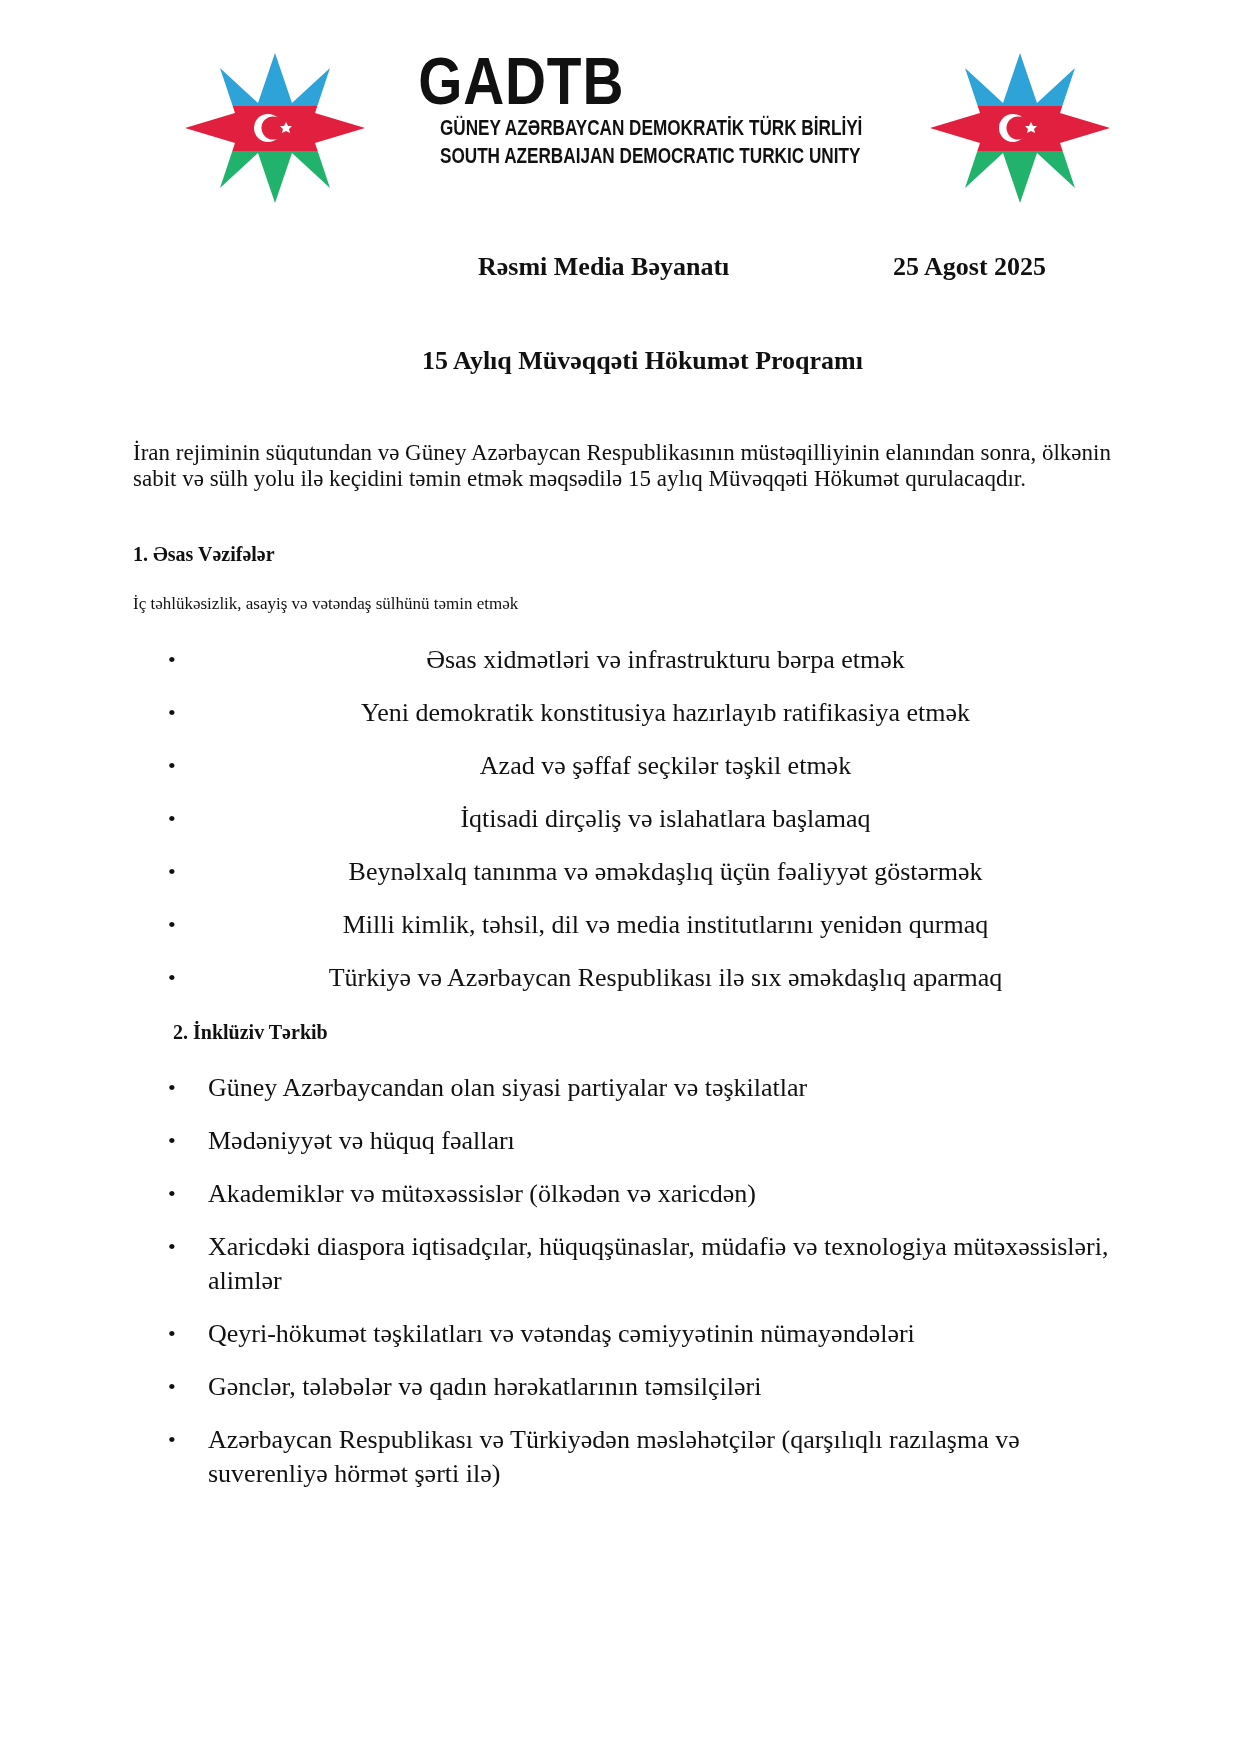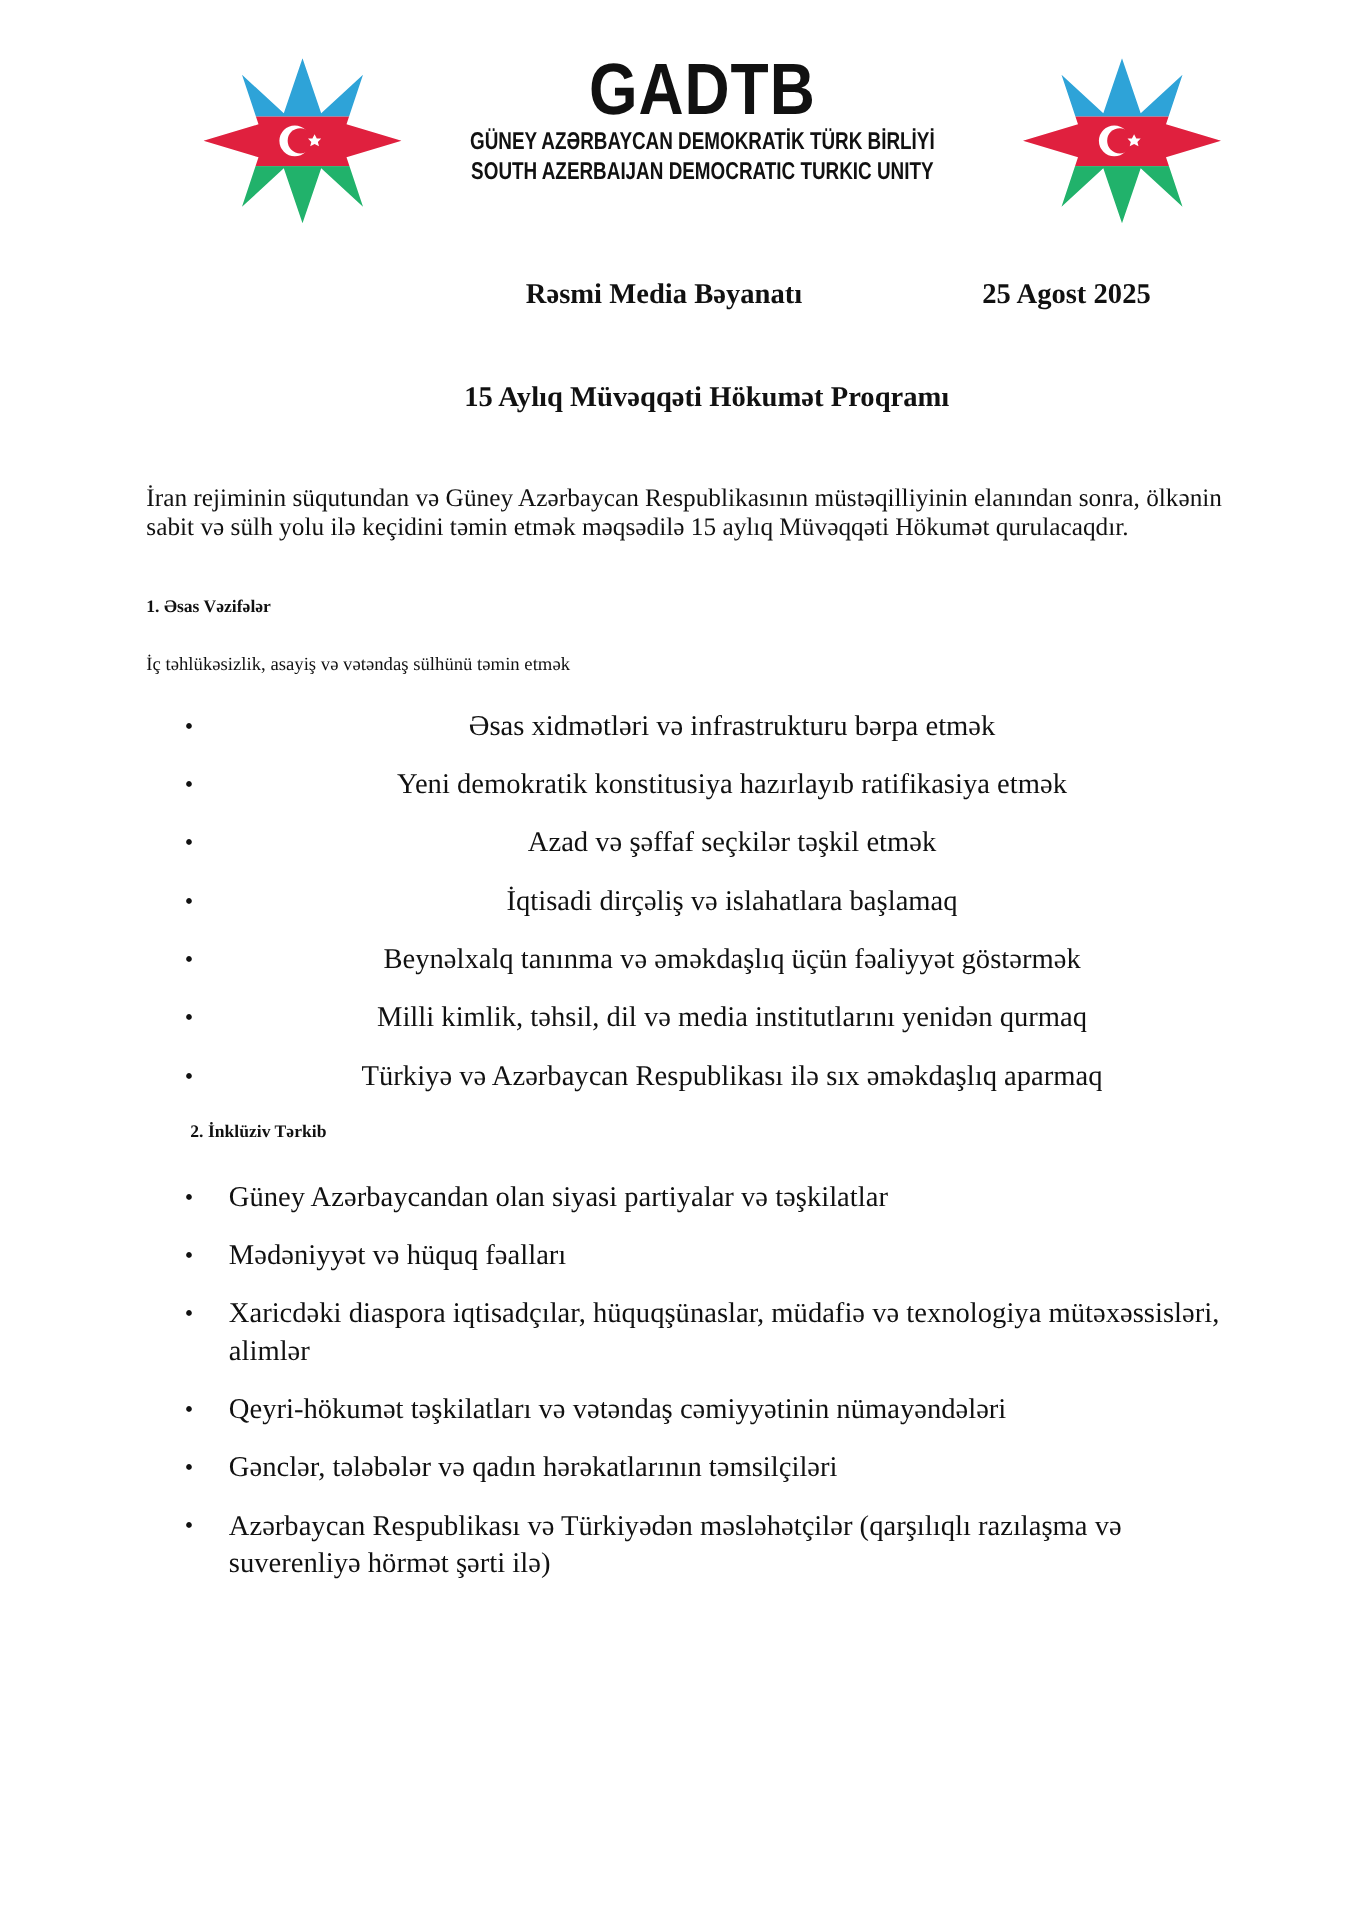--- a/index.html
+++ b/index.html
@@ -1,28 +1,28 @@
 <!DOCTYPE html>
 <html><head>
 <meta charset="utf-8">
 <style>
   html, body { margin:0; padding:0; background:#ffffff; }
   body { width:1241px; height:1755px; position:relative; overflow:hidden; color:#111; font-family:"Liberation Serif", serif; }
   .header { position:absolute; left:180px; top:40px; width:920px; height:170px; }
   .star { position:absolute; top:8px; width:190px; height:160px; }
   .star.left { left:0; }
   .star.right { left:745px; }
-  .logo-text { position:absolute; left:186px; top:8px; width:545px; text-align:center; }
+  .logo-text { position:absolute; left:200px; top:8px; width:545px; text-align:left; }
   .logo-title { font-family:"Liberation Sans", sans-serif; font-weight:bold; font-size:66px; line-height:66px; letter-spacing:1px; transform:scaleX(0.86); }
   .logo-sub { font-family:"Liberation Sans", sans-serif; font-weight:bold; font-size:22px; line-height:28px; transform:scaleX(0.78); white-space:nowrap; }
   .statement-row { position:absolute; top:252px; left:458px; font-weight:bold; font-size:26px;margin-left:20px; }
   .statement-date { position:absolute; top:252px; left:862px; font-weight:bold; font-size:26px;margin-left:31px; }
   .doc-title { position:absolute; top:346px; left:0; width:1241px; text-align:center; font-weight:bold; font-size:26px; padding-left:44px; box-sizing:border-box; }
   .intro { position:absolute; top:440px; left:133px; width:1000px; font-size:23px; line-height:26px; }
-  .sec-head { position:absolute; left:133px; font-weight:bold; font-size:16px; }
+  .sec-head { position:absolute; left:133px; font-weight:bold; font-size:20px; }
   .lead { position:absolute; left:133px; font-size:17px; }
   ul.items { position:absolute; left:133px; width:990px; margin:0; padding:0; list-style:none; }
   ul.items li { position:relative; padding-left:75px; font-size:26px; line-height:34px; margin-bottom:19px; }
   ul.items li::before { content:"•"; position:absolute; left:35px; top:0; font-size:22px; }
 </style>
 </head>
 <body>
 
 <div class="header">
   <svg class="star left" viewBox="0 0 190 160">
@@ -80,17 +80,18 @@
   <li>Beynəlxalq tanınma və əməkdaşlıq üçün fəaliyyət göstərmək</li>
   <li>Milli kimlik, təhsil, dil və media institutlarını yenidən qurmaq</li>
   <li>Türkiyə və Azərbaycan Respublikası ilə sıx əməkdaşlıq aparmaq</li>
 </ul>
 
 <div class="sec-head" style="top:1021px;margin-left:40px;">2. İnklüziv Tərkib</div>
 
 <ul class="items" style="top:1071px;">
   <li>Güney Azərbaycandan olan siyasi partiyalar və təşkilatlar</li>
   <li>Mədəniyyət və hüquq fəalları</li>
+  <li>Akademiklər və mütəxəssislər (ölkədən və xaricdən)</li>
   <li>Xaricdəki diaspora iqtisadçılar, hüquqşünaslar, müdafiə və texnologiya mütəxəssisləri, alimlər</li>
   <li>Qeyri-hökumət təşkilatları və vətəndaş cəmiyyətinin nümayəndələri</li>
   <li>Gənclər, tələbələr və qadın hərəkatlarının təmsilçiləri</li>
   <li>Azərbaycan Respublikası və Türkiyədən məsləhətçilər (qarşılıqlı razılaşma və suverenliyə hörmət şərti ilə)</li>
 </ul>
 
 </body></html>

